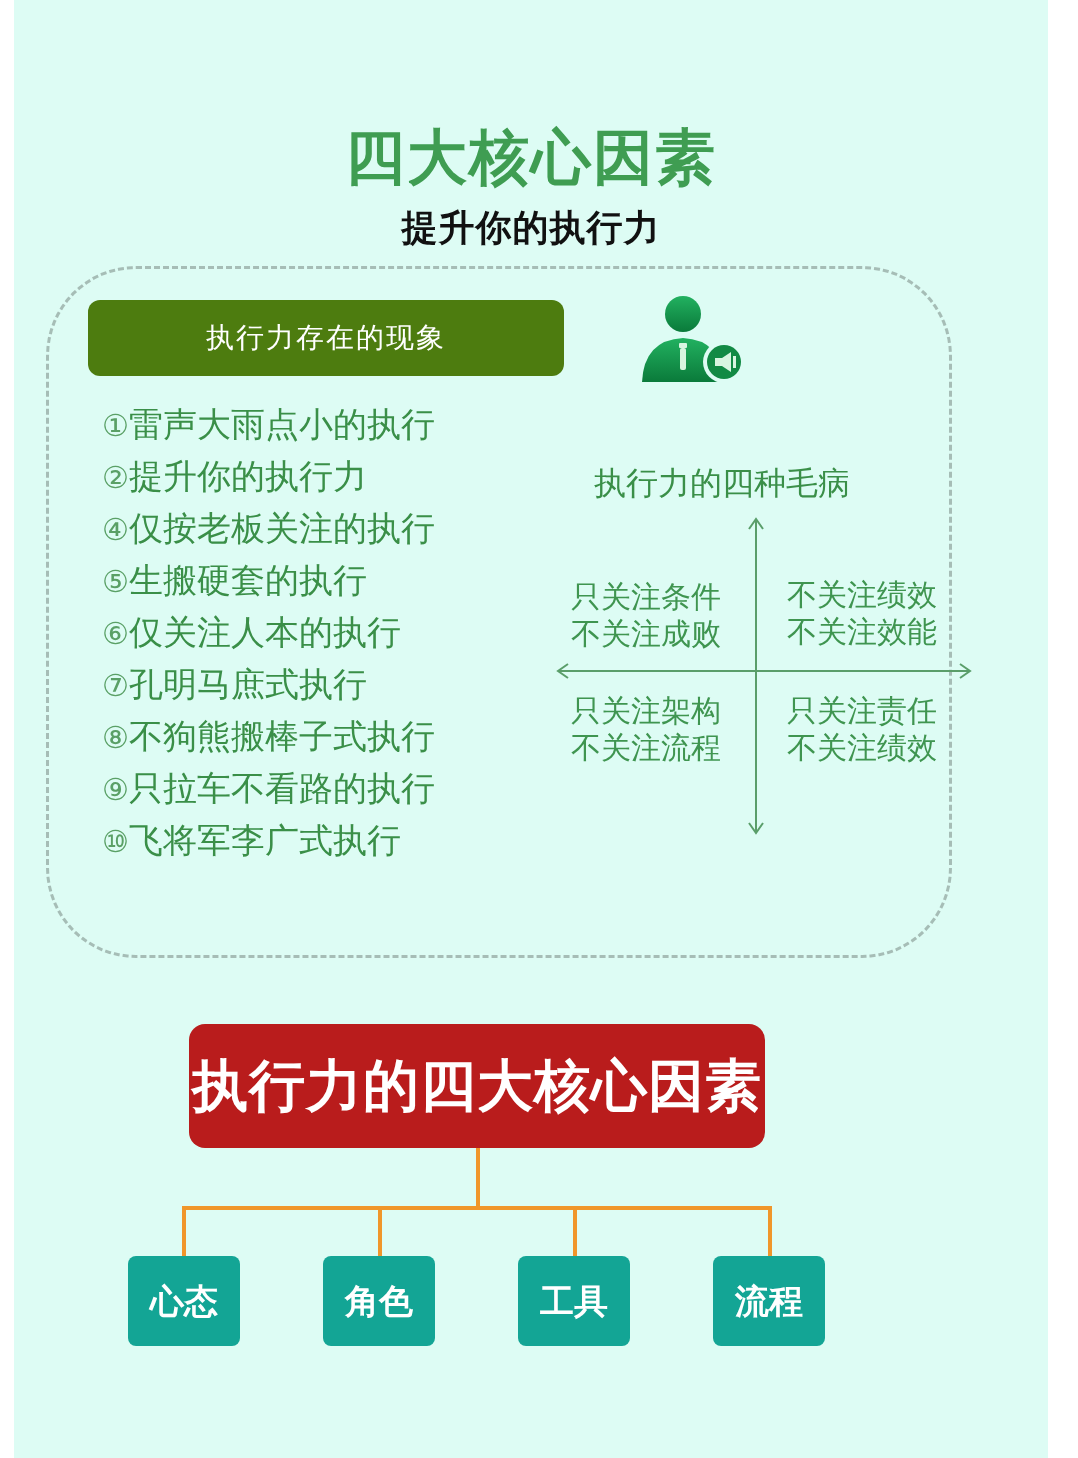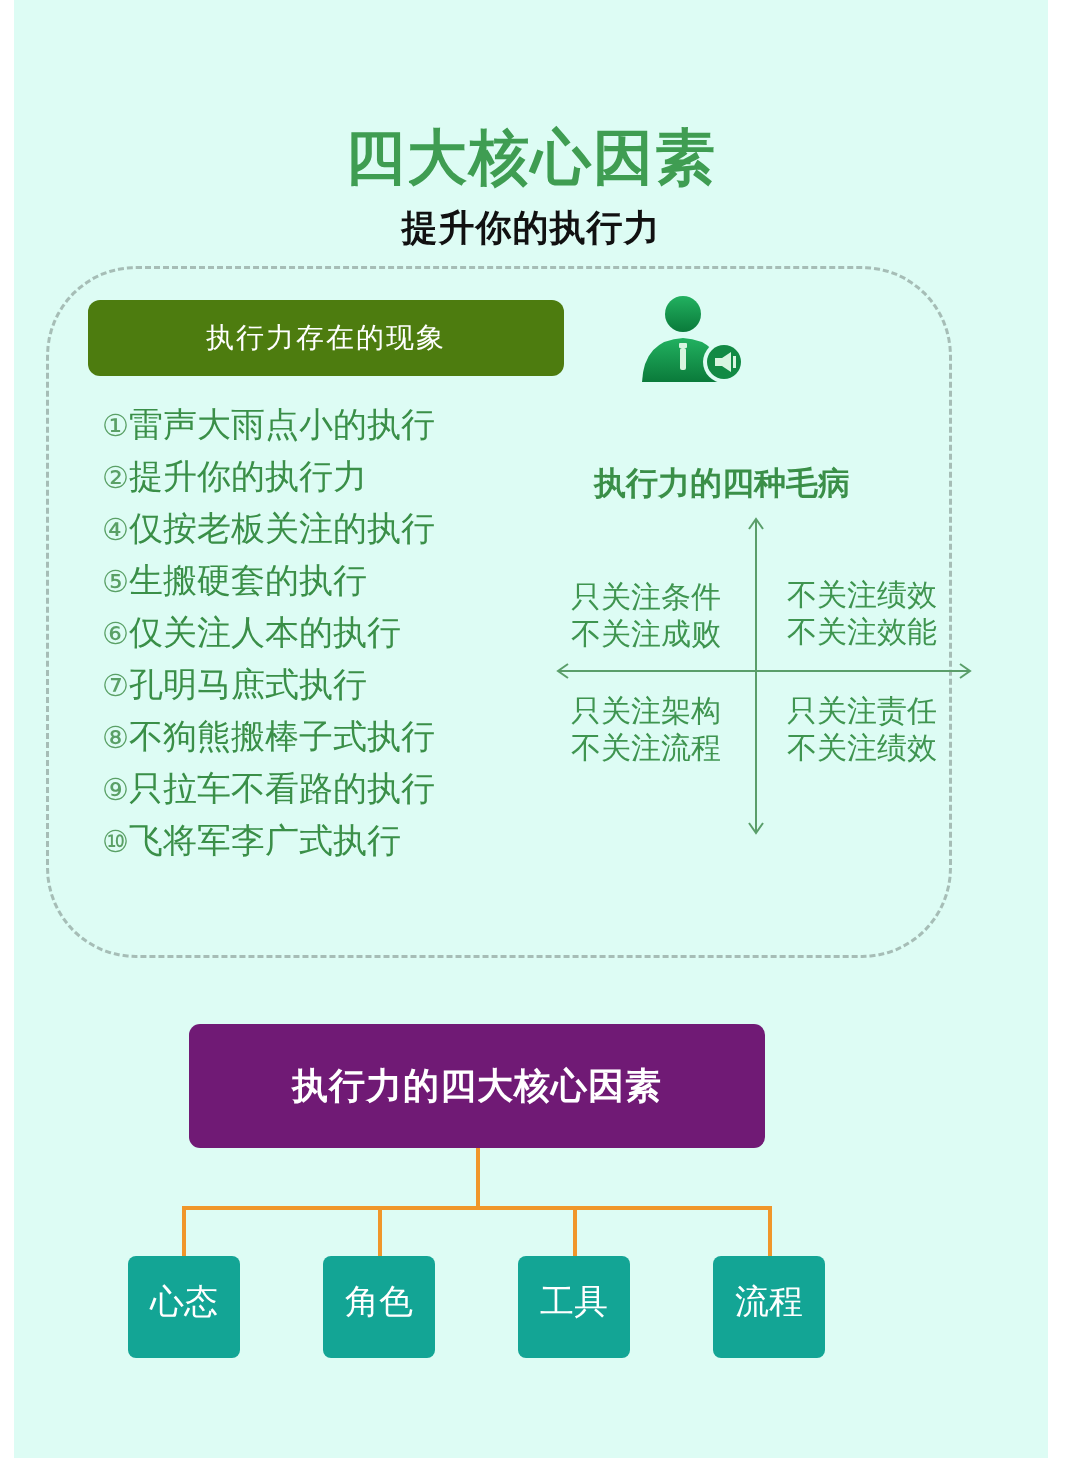--- a/index.html
+++ b/index.html
@@ -28,35 +28,35 @@
     background: #4d7c0f; border-radius: 12px; color: #fff;
     font-size: 28px; line-height: 76px; text-align: center; letter-spacing: 2px;
   }
   .person-icon { position: absolute; left: 624px; top: 290px; width: 110px; height: 96px; }
   .phen-list { position: absolute; left: 78px; top: 388px; margin: 10px; padding: 0; list-style: none; }
   .phen-list li {
     font-size: 34px; color: #3a8f48; height: 52px; line-height: 52px; white-space: nowrap;
   }
   .phen-list .num { color: #5aa066; font-size: 30px; }
   .quad-title {
-    position: absolute; left: 580px; top: 462px; font-size: 32px; font-weight: bold; color: #3a8f48;
+    position: absolute; left: 580px; top: 462px; font-size: 32px; font-weight: normal; color: #3a8f48;
   }
   .quad-svg { position: absolute; left: 540px; top: 515px; }
   .quad-text {
     position: absolute; font-size: 30px; color: #3f9550; line-height: 37px; white-space: nowrap;
   }
   .root-box {
     position: absolute; left: 175px; top: 1024px; width: 576px; height: 124px;
-    background: #701a75; border-radius: 11px; color: #fff; font-size: 36px; font-weight: bold;
+    background: #b91c1c; border-radius: 16px; color: #fff; font-size: 56px; font-weight: bold;
     line-height: 124px; text-align: center; letter-spacing: 1px;
   }
   .tree-svg { position: absolute; left: 0; top: 0; }
   .leaf {
-    position: absolute; top: 1256px; width: 112px; height: 102px; background: #13a595;
-    border-radius: 8px; color: #fff; font-size: 34px; font-weight: normal; line-height: 90px;
+    position: absolute; top: 1256px; width: 112px; height: 90px; background: #13a595;
+    border-radius: 8px; color: #fff; font-size: 34px; font-weight: bold; line-height: 90px;
     text-align: center;
   }
 </style>
 </head>
 <body>
 
 <div class="canvas">
 
   <div class="main-title">四大核心因素</div>
   <div class="sub-title">提升你的执行力</div>

